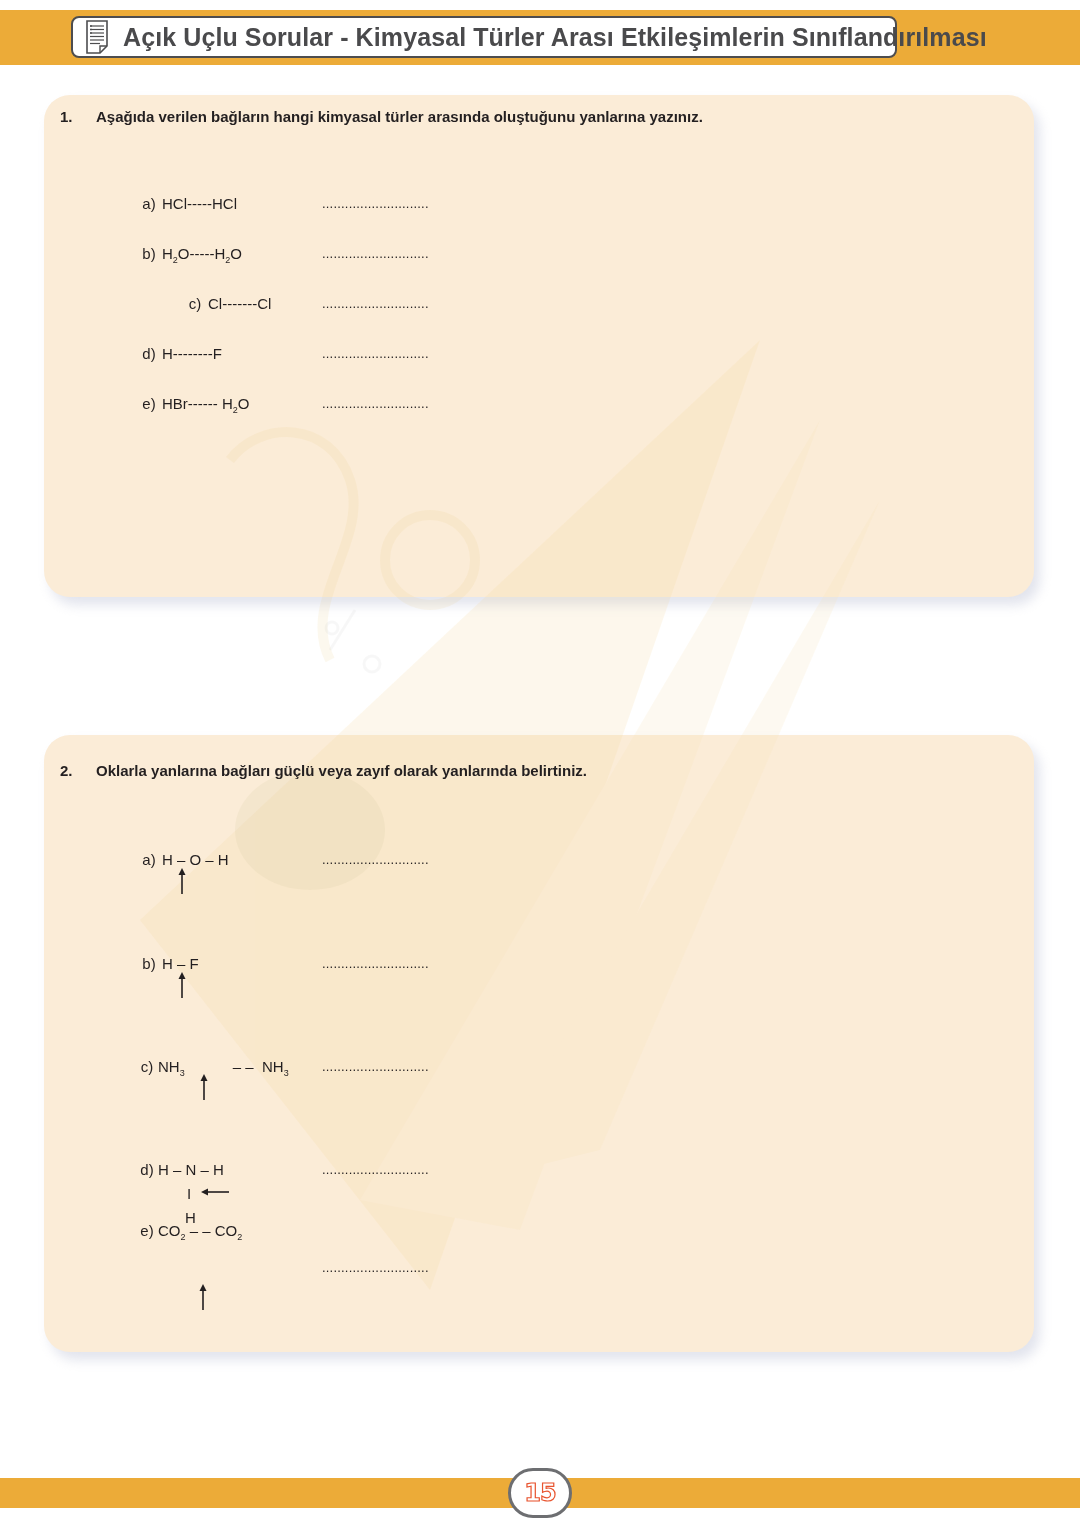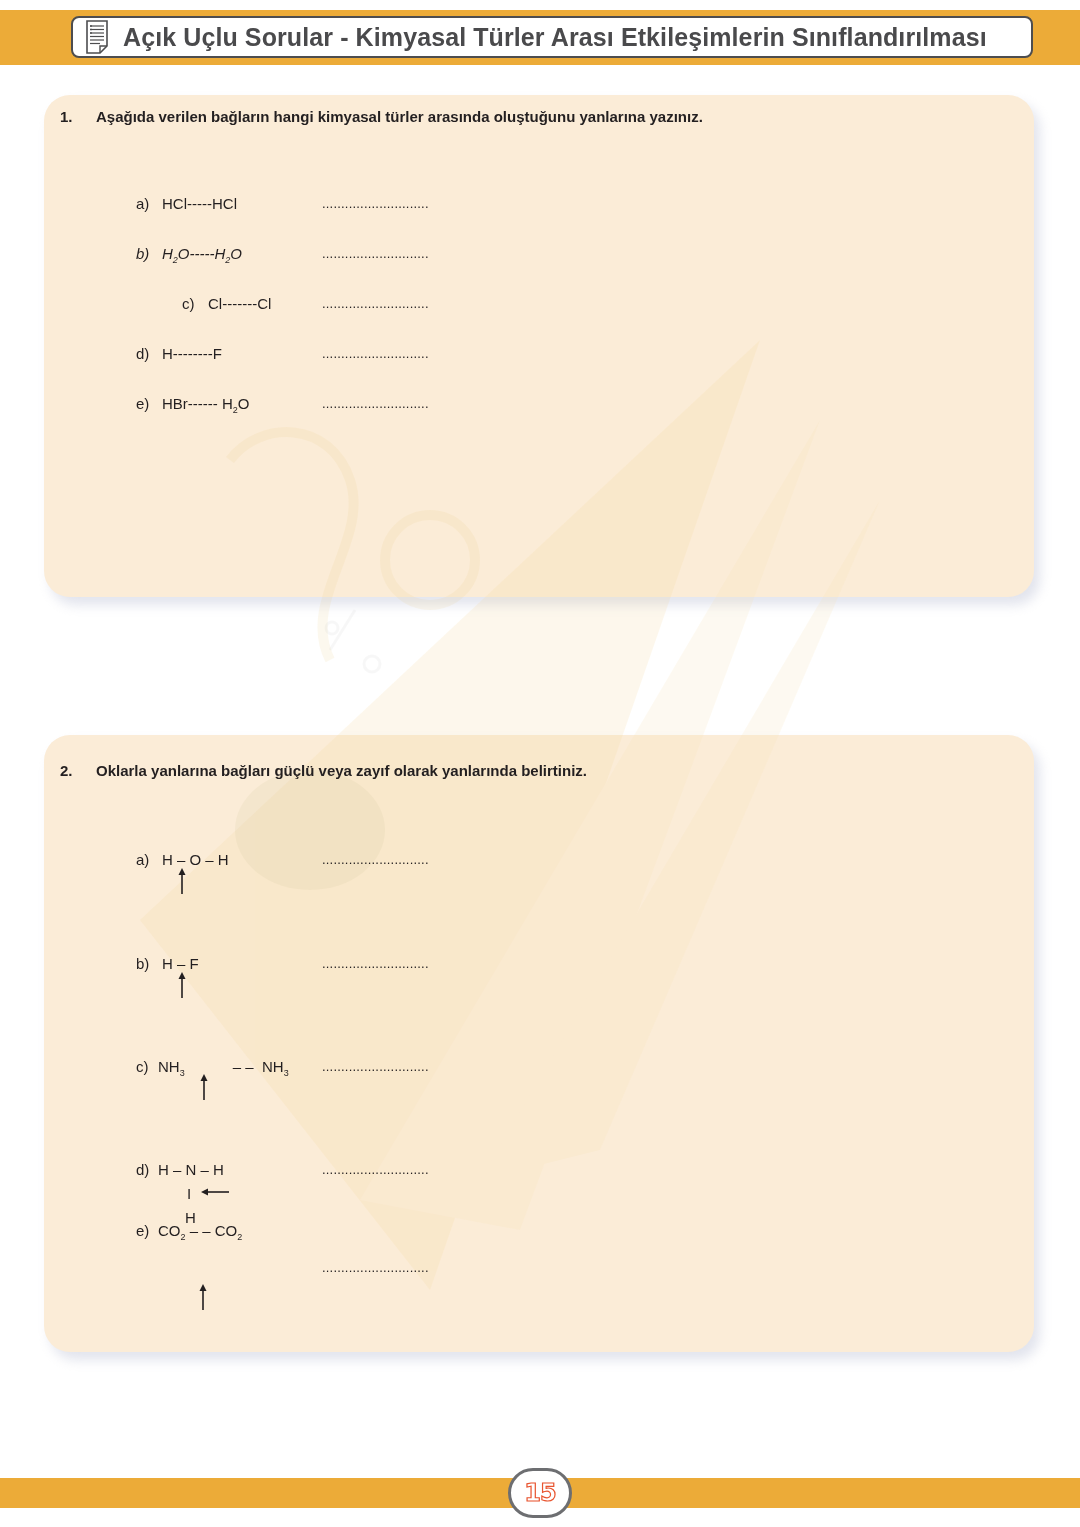--- a/index.html
+++ b/index.html
@@ -5,21 +5,21 @@
   * { box-sizing: border-box; margin: 0; padding: 0; }
   html, body { width: 1080px; height: 1527px; background: #ffffff; overflow: hidden; }
   body { position: relative; font-family: "Liberation Sans", sans-serif; color: #231f20; }
 
   
   .header-band {
     position: absolute; left: 0; top: 10px; width: 1080px; height: 55px;
     background: #ecab38;
   }
   .title-box {
-    position: absolute; left: 71px; top: 16px; width: 962px; height: 42px;
+    position: absolute; left: 71px; top: 16px; width: 826px; height: 42px;
     background: #ffffff; border: 2px solid #4d4d4f; border-radius: 8px;
     display: flex; align-items: center;
   }
   .doc-icon { width: 24px; height: 34px; margin-left: 12px; margin-right: 14px; flex: none; }
   .title-text {
     font-size: 25px; font-weight: bold; color: #4a4a4c; white-space: nowrap;
     letter-spacing: 0.1px;
   }
 
   
@@ -34,21 +34,21 @@
   }
   .qbox.q1 { top: 95px; height: 502px; }
   .qbox.q2 { top: 735px; height: 617px; }
 
   .qcontent { position: absolute; left: 0; top: 0; width: 1080px; z-index: 2; }
 
   .q-head { position: absolute; font-size: 15px; font-weight: bold; color: #231f20; white-space: nowrap; }
   .q-num { position: absolute; left: 0; }
   .q-text { position: absolute; left: 36px; }
 
-  .item { position: absolute; left: 136px; font-size: 15px; color: #231f20; white-space: nowrap; }
+  .item { position: absolute; left: 136px; font-size: 15px; color: #231f20; white-space: nowrap; text-align: center; }
   .item .lbl { display: inline-block; width: 26px; }
   .item .formula { display: inline-block; }
   .item sub { font-size: 9px; vertical-align: -4px; }
   .answer-line {
     position: absolute; left: 322px; font-size: 13px; color: #231f20; letter-spacing: 0.2px;
   }
 
   .arrow-up { position: absolute; width: 10px; height: 26px; }
   .arrow-left { position: absolute; width: 28px; height: 10px; }
 
@@ -118,21 +118,21 @@
   <div class="q-head" style="left:60px; top:108px;">
     <span class="q-num">1.</span>
     <span class="q-text">Aşağıda verilen bağların hangi kimyasal türler arasında oluştuğunu yanlarına  yazınız.</span>
   </div>
 
   <div class="item" style="top:195px;">
     <span class="lbl">a)</span><span class="formula">HCl-----HCl</span>
   </div>
   <div class="answer-line" style="top:196px;">............................</div>
 
-  <div class="item" style="top:245px;font-style:italic;">
+  <div class="item" style="top:245px;">
     <span class="lbl">b)</span><span class="formula"><span>H</span><sub>2</sub><span>O-----H</span><sub>2</sub><span>O</span></span>
   </div>
   <div class="answer-line" style="top:246px;">............................</div>
 
   <div class="item" style="top:295px;margin-left:46px;">
     <span class="lbl">c)</span><span class="formula">Cl-------Cl</span>
   </div>
   <div class="answer-line" style="top:296px;">............................</div>
 
   <div class="item" style="top:345px;">

